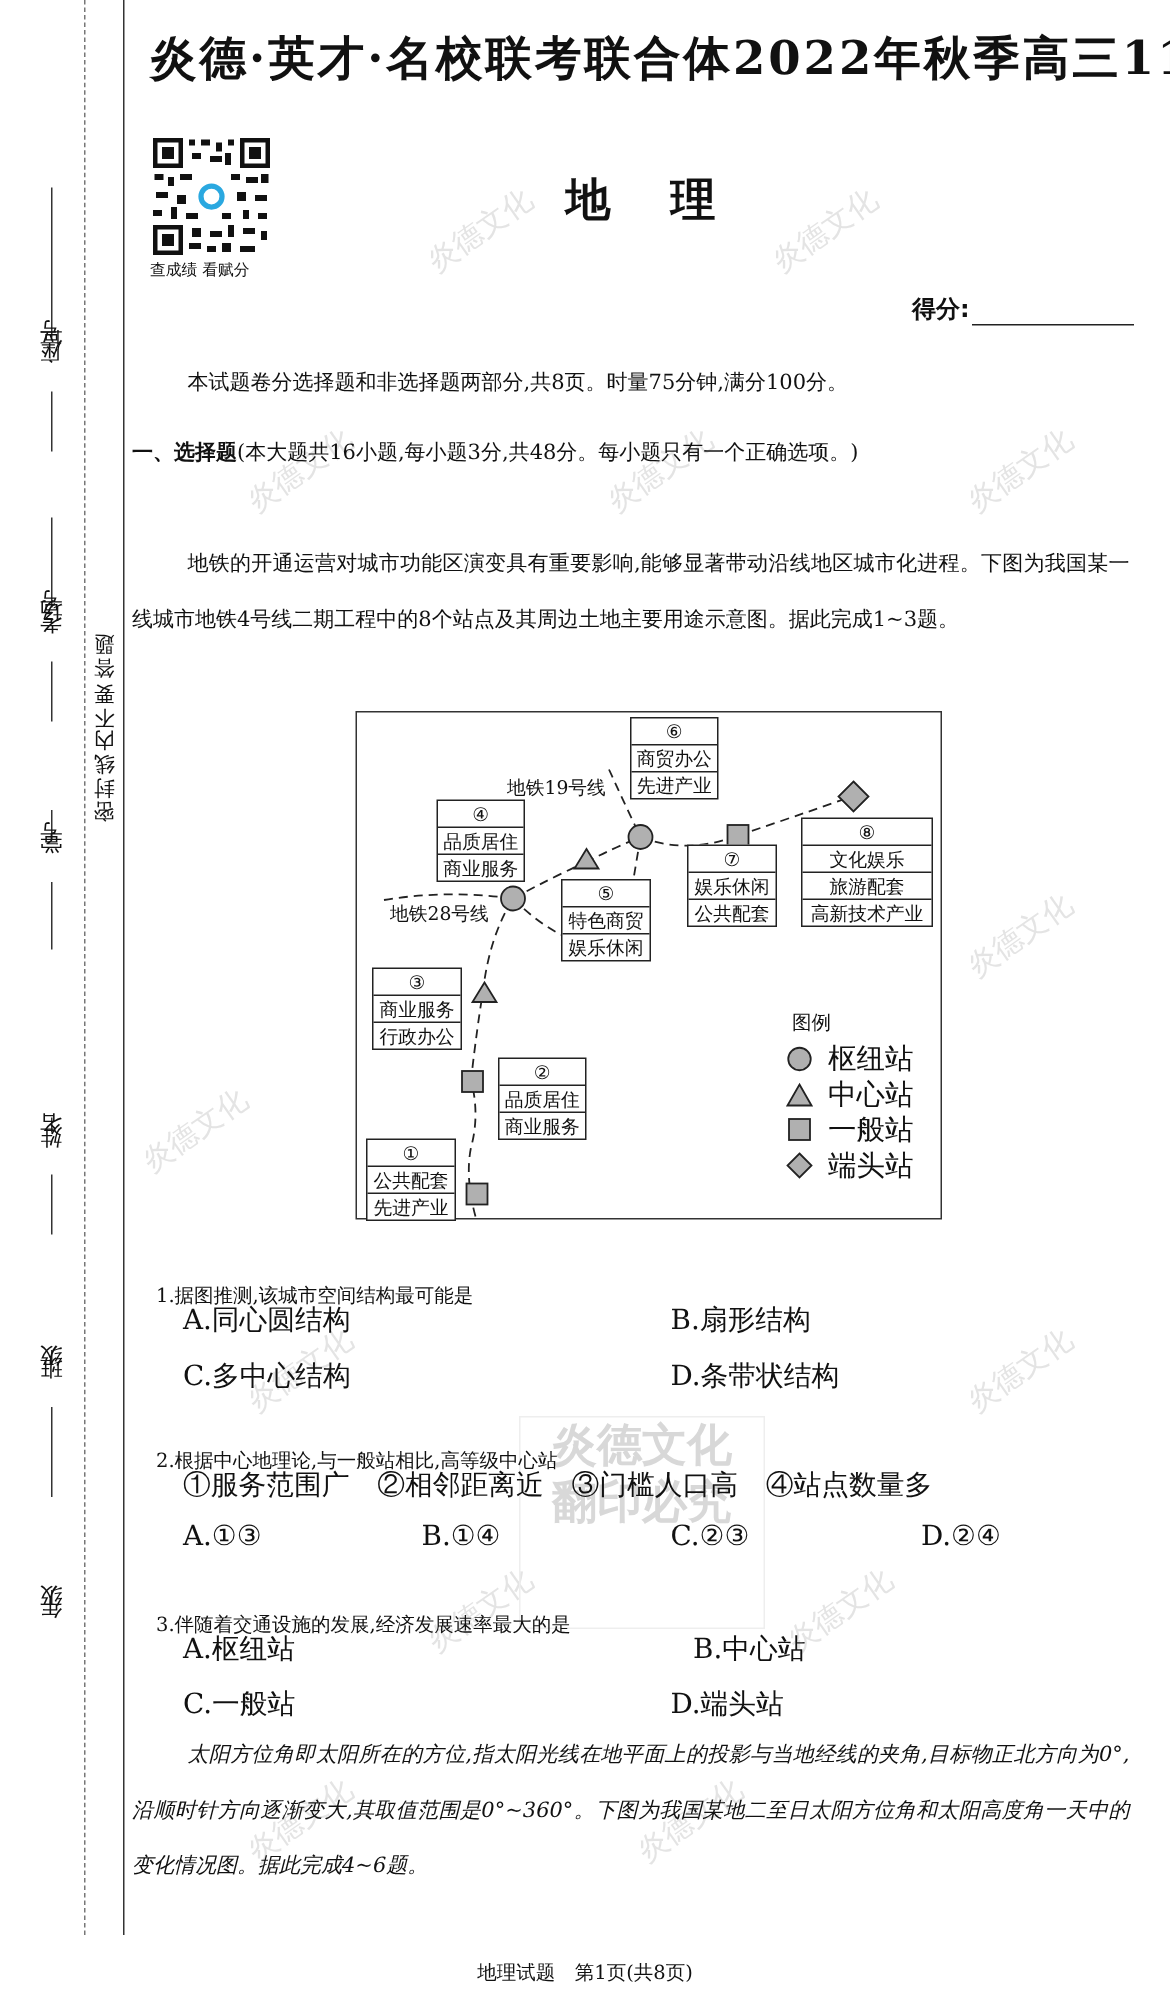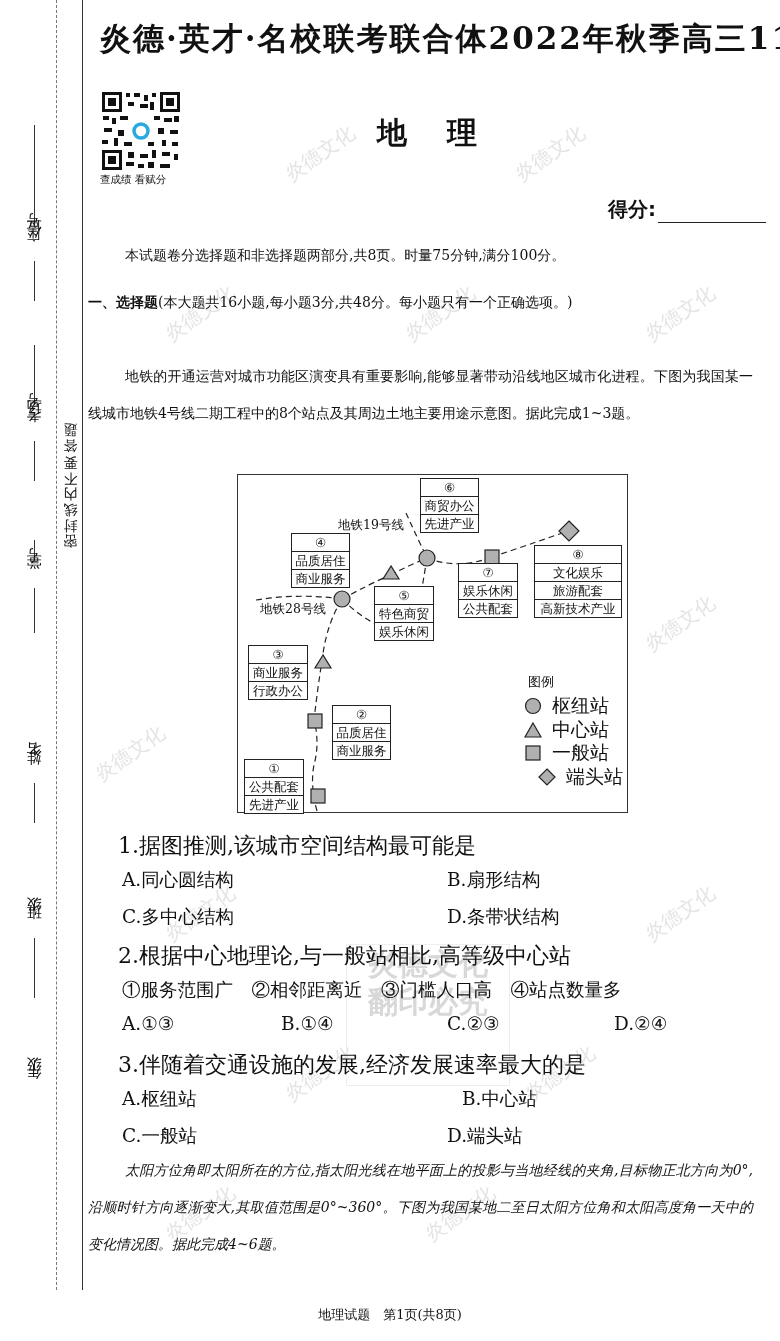--- a/index.html
+++ b/index.html
@@ -14,28 +14,28 @@
   .vfield { position:absolute; left:22px; width:24px; display:flex; flex-direction:column; align-items:center; }
   .vfield .line { width:1px; background:#333; }
   .vfield .lbl { writing-mode:vertical-rl; transform:rotate(180deg); font-size:15px; letter-spacing:8px; padding:6px 0; font-family:"DejaVu Sans", sans-serif; }
   .seal-col { position:absolute; left:58px; width:24px; display:flex; flex-direction:column; align-items:center; }
   .seal-col span { writing-mode:vertical-rl; transform:rotate(180deg); font-size:14px; line-height:24px; margin:8px 0; font-family:"DejaVu Sans", sans-serif; }
 
   .header-title { position:absolute; left:100px; top:18px; width:665px; font-size:31px; font-weight:bold; letter-spacing:2px; white-space:nowrap; font-family:"DejaVu Serif", serif; }
   .qr { position:absolute; left:100px; top:90px; width:82px; height:82px; background:#fff; }
   .qr-cap { position:absolute; left:100px; top:173px; width:90px; font-size:10.5px; font-family:"DejaVu Sans", sans-serif; }
   .subject { position:absolute; left:377px; top:113px; font-size:30px; font-weight:bold; letter-spacing:40px; font-family:"DejaVu Sans", sans-serif; }
-  .score { position:absolute; left:608px; top:196px; font-size:20px; font-weight:bold; font-family:"DejaVu Sans", sans-serif; }
+  .score { position:absolute; left:608px; top:196px; font-size:16px; font-weight:bold; font-family:"DejaVu Sans", sans-serif; }
   .score-line { display:inline-block; width:108px; border-bottom:1px solid #222; vertical-align:bottom; height:18px; margin-left:2px; }
 
   .p { position:absolute; left:88px; width:665px; font-size:14px; line-height:37px; text-align:justify; }
   .indent { text-indent:37px; }
   .bold { font-weight:bold; font-family:"DejaVu Sans", sans-serif; }
 
-  .q { position:absolute; left:118px; font-size:22px; white-space:nowrap; }
+  .q { position:absolute; left:104px; font-size:13px; white-space:nowrap;margin-top:24px; }
   .opt { position:absolute; font-size:18.5px; white-space:nowrap; }
 
   .diagram { position:absolute; left:237px; top:474px; width:389px; height:337px; border:1.3px solid #333; background:#fff; }
   .box { position:absolute; border:1px solid #222; background:#fff; font-size:12.5px; text-align:center; }
   .box div { border-top:1px solid #222; line-height:17px; padding:0 1px; white-space:nowrap; }
   .box div:first-child { border-top:none; }
   .dlabel { position:absolute; font-size:12.5px; white-space:nowrap; }
   .legend-title { position:absolute; font-size:13px; }
   .legend-row { position:absolute; font-size:19px; display:flex; align-items:center; gap:10px; }
 
@@ -262,21 +262,21 @@
         <polygon points="9,2 17,16 1,16" fill="#b0b0b0" stroke="#222" stroke-width="1.2"></polygon>
       </svg>
     <span>中心站</span>
   </div>
   <div class="legend-row" style="left:286px;top:265px;">
     <svg width="18" height="18">
         <rect x="2" y="2" width="14" height="14" fill="#b0b0b0" stroke="#222" stroke-width="1.2"></rect>
       </svg>
     <span>一般站</span>
   </div>
-  <div class="legend-row" style="left:300px;top:289px;text-align:right;">
+  <div class="legend-row" style="left:286px;top:289px;text-align:right;">
     <svg width="18" height="18">
         <polygon points="9,1 17,9 9,17 1,9" fill="#b0b0b0" stroke="#222" stroke-width="1.2"></polygon>
       </svg>
     <span>端头站</span>
   </div>
 </div>
 
 <div class="q" style="top:831px;">1.据图推测,该城市空间结构最可能是</div>
 <div class="opt" style="left:122px;top:867px;">A.同心圆结构</div>
 <div class="opt" style="left:447px;top:867px;">B.扇形结构</div>

